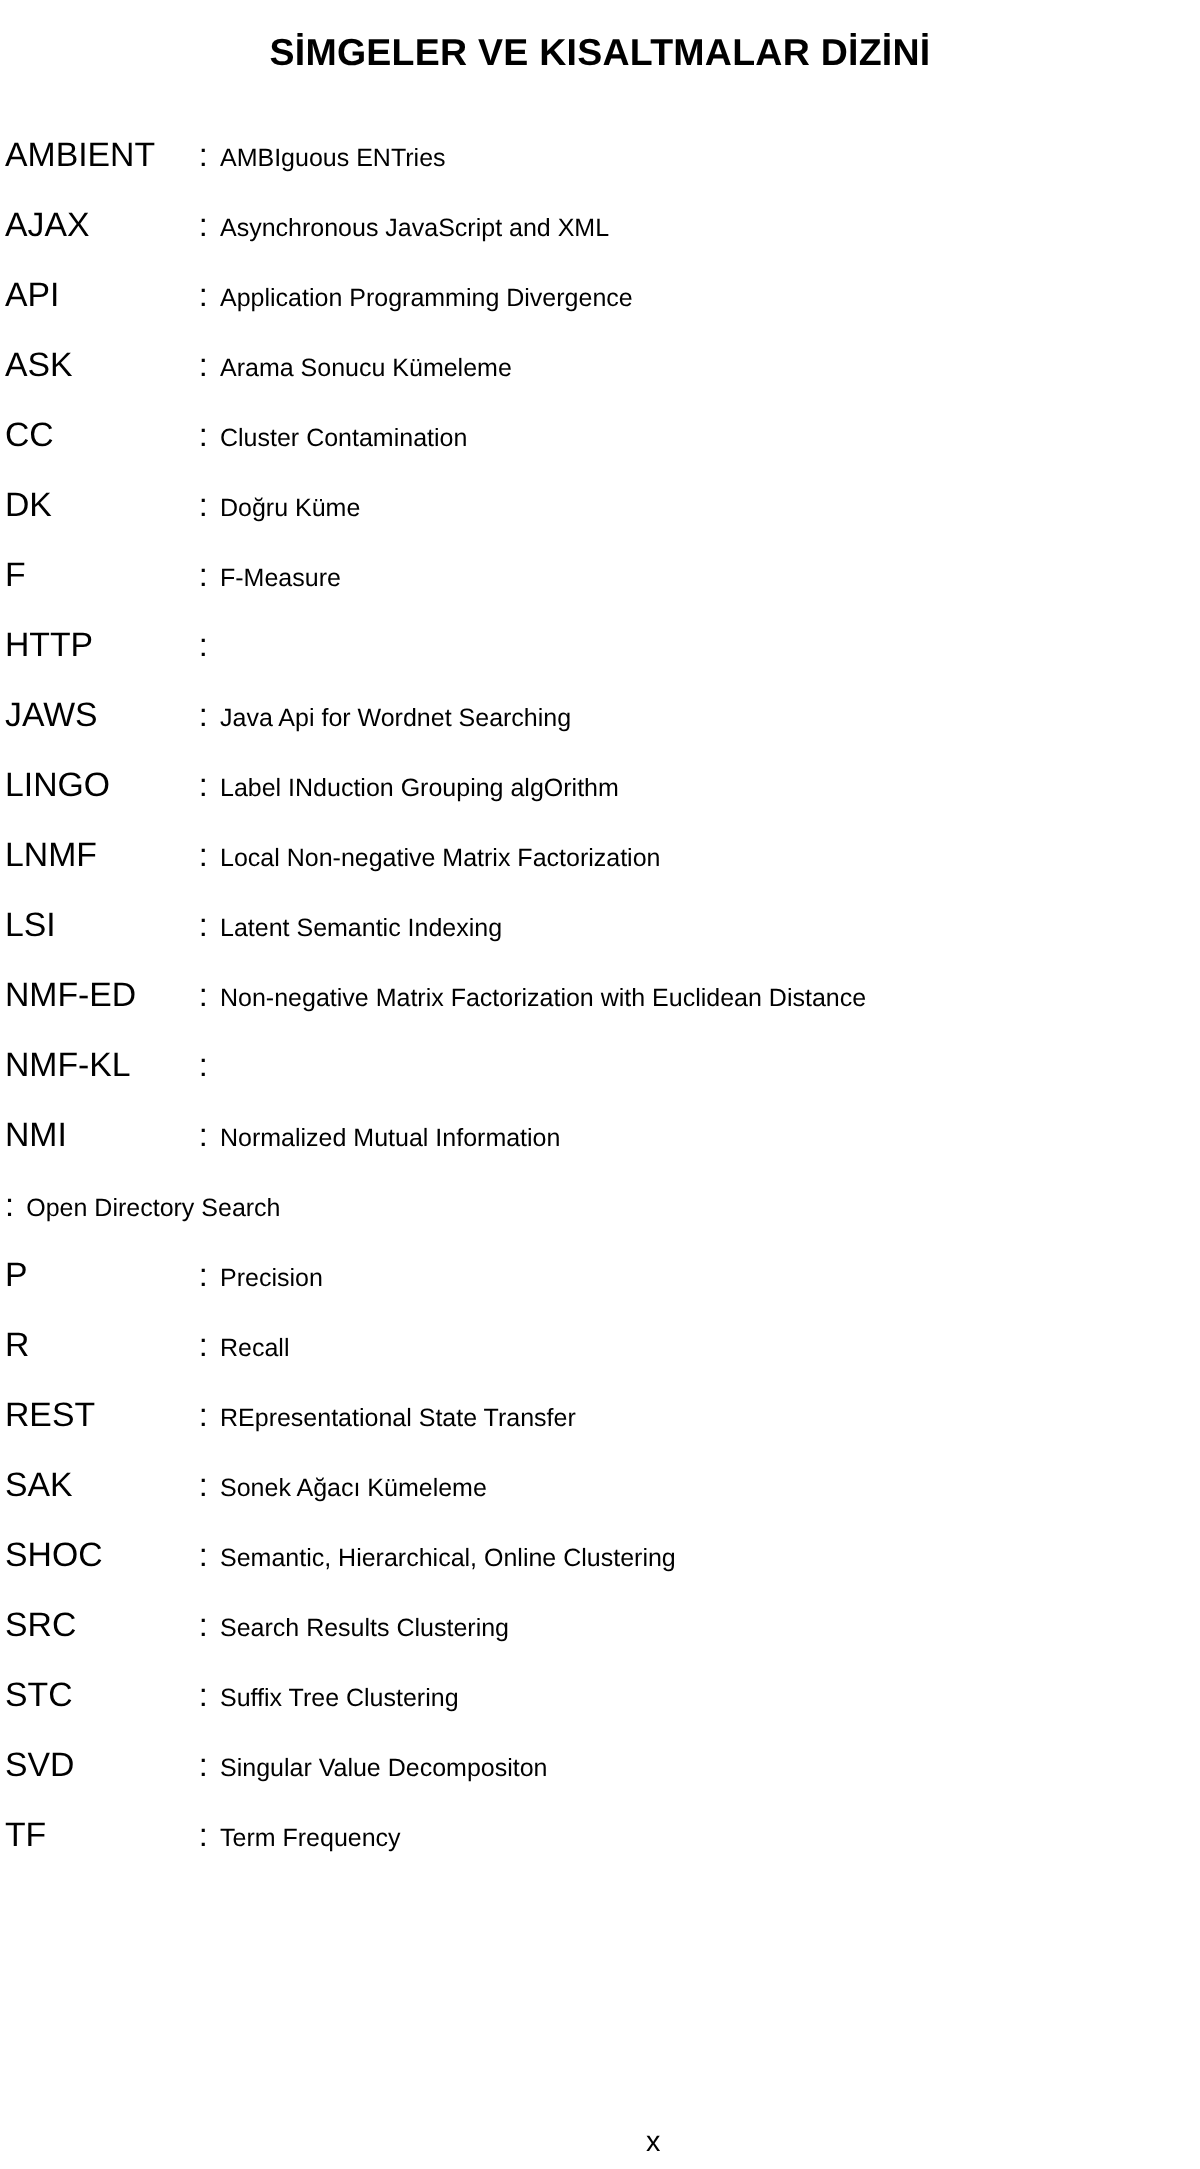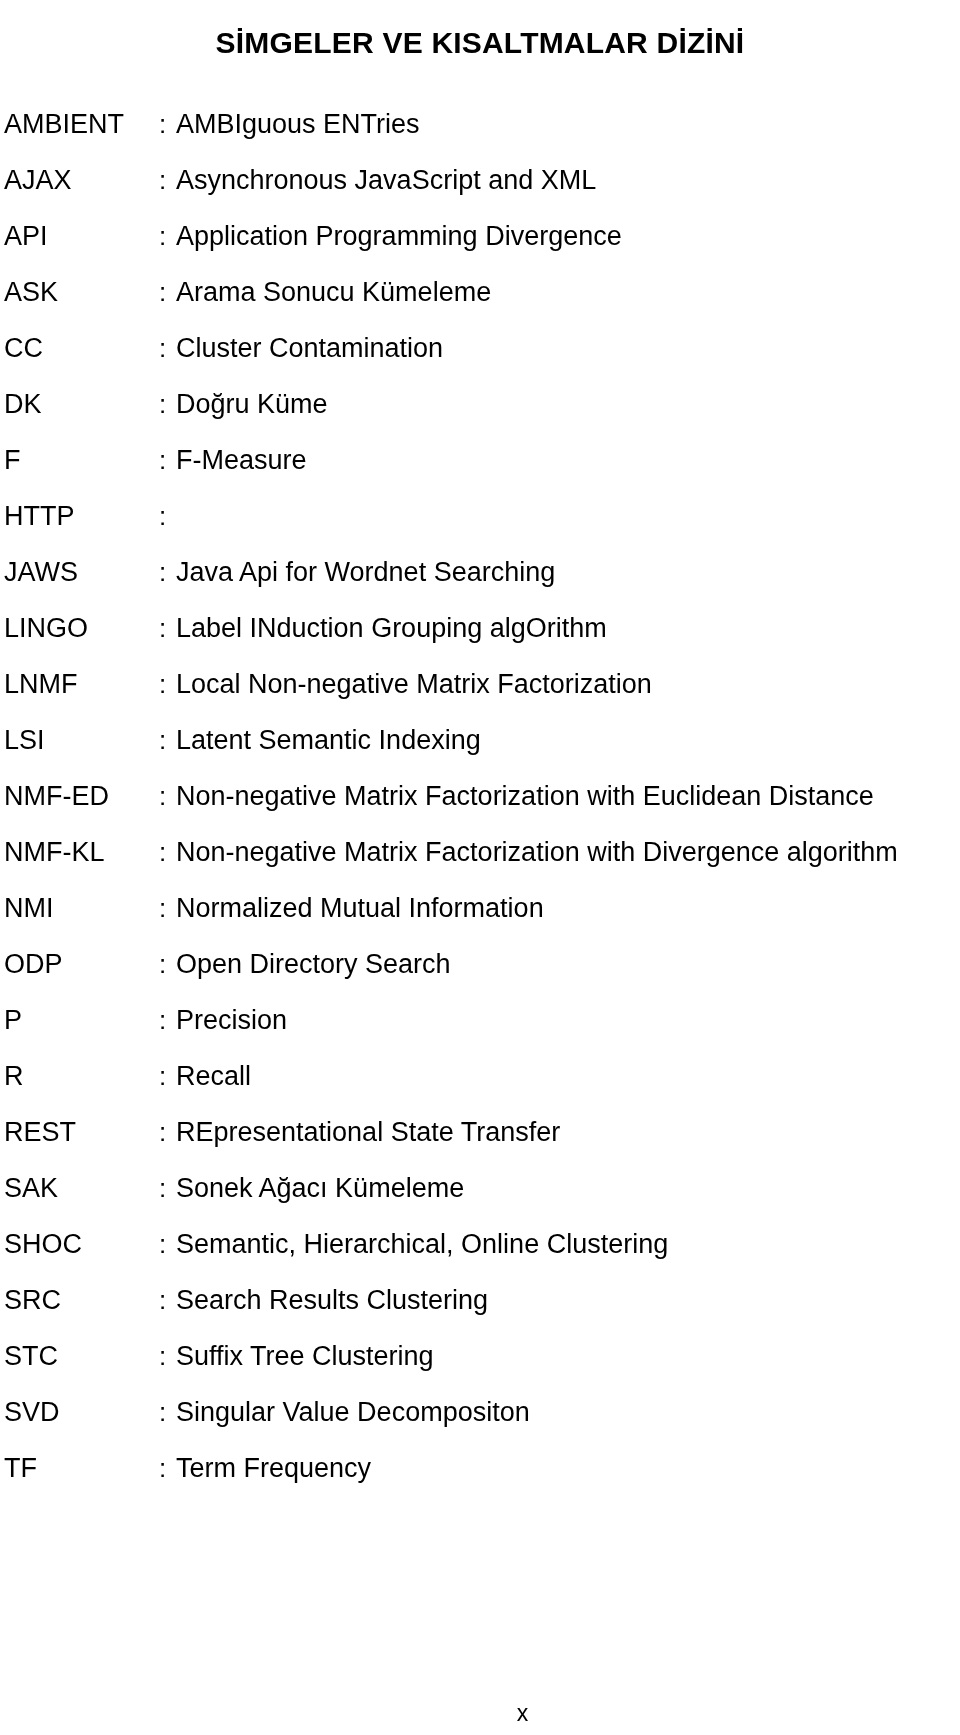--- a/index.html
+++ b/index.html
@@ -58,21 +58,21 @@
 
   .abbrev-sep {
     flex: 0 0 auto;
     width: 17px;
     font-size: 26px;
     white-space: nowrap;
   }
 
   .abbrev-def {
     flex: 1 1 auto;
-    font-size: 27px;
+    font-size: 20px;
     white-space: nowrap;
   }
 
   .page-number {
     position: absolute;
     left: 0;
     top: 1700px;
     width: 1045px;
     text-align: center;
     font-size: 23px;
@@ -147,29 +147,27 @@
         <span class="abbrev-def">Latent Semantic Indexing</span>
       </div>
       <div class="abbrev-row">
         <span class="abbrev-term">NMF-ED</span>
         <span class="abbrev-sep">:</span>
         <span class="abbrev-def">Non-negative Matrix Factorization with Euclidean Distance</span>
       </div>
       <div class="abbrev-row">
         <span class="abbrev-term">NMF-KL</span>
         <span class="abbrev-sep">:</span>
-        <span class="abbrev-def">Non-negative Matrix Factorization with Divergence algorithm</span>
       </div>
       <div class="abbrev-row">
         <span class="abbrev-term">NMI</span>
         <span class="abbrev-sep">:</span>
         <span class="abbrev-def">Normalized Mutual Information</span>
       </div>
       <div class="abbrev-row">
-        <span class="abbrev-term">ODP</span>
         <span class="abbrev-sep">:</span>
         <span class="abbrev-def">Open Directory Search</span>
       </div>
       <div class="abbrev-row">
         <span class="abbrev-term">P</span>
         <span class="abbrev-sep">:</span>
         <span class="abbrev-def">Precision</span>
       </div>
       <div class="abbrev-row">
         <span class="abbrev-term">R</span>

